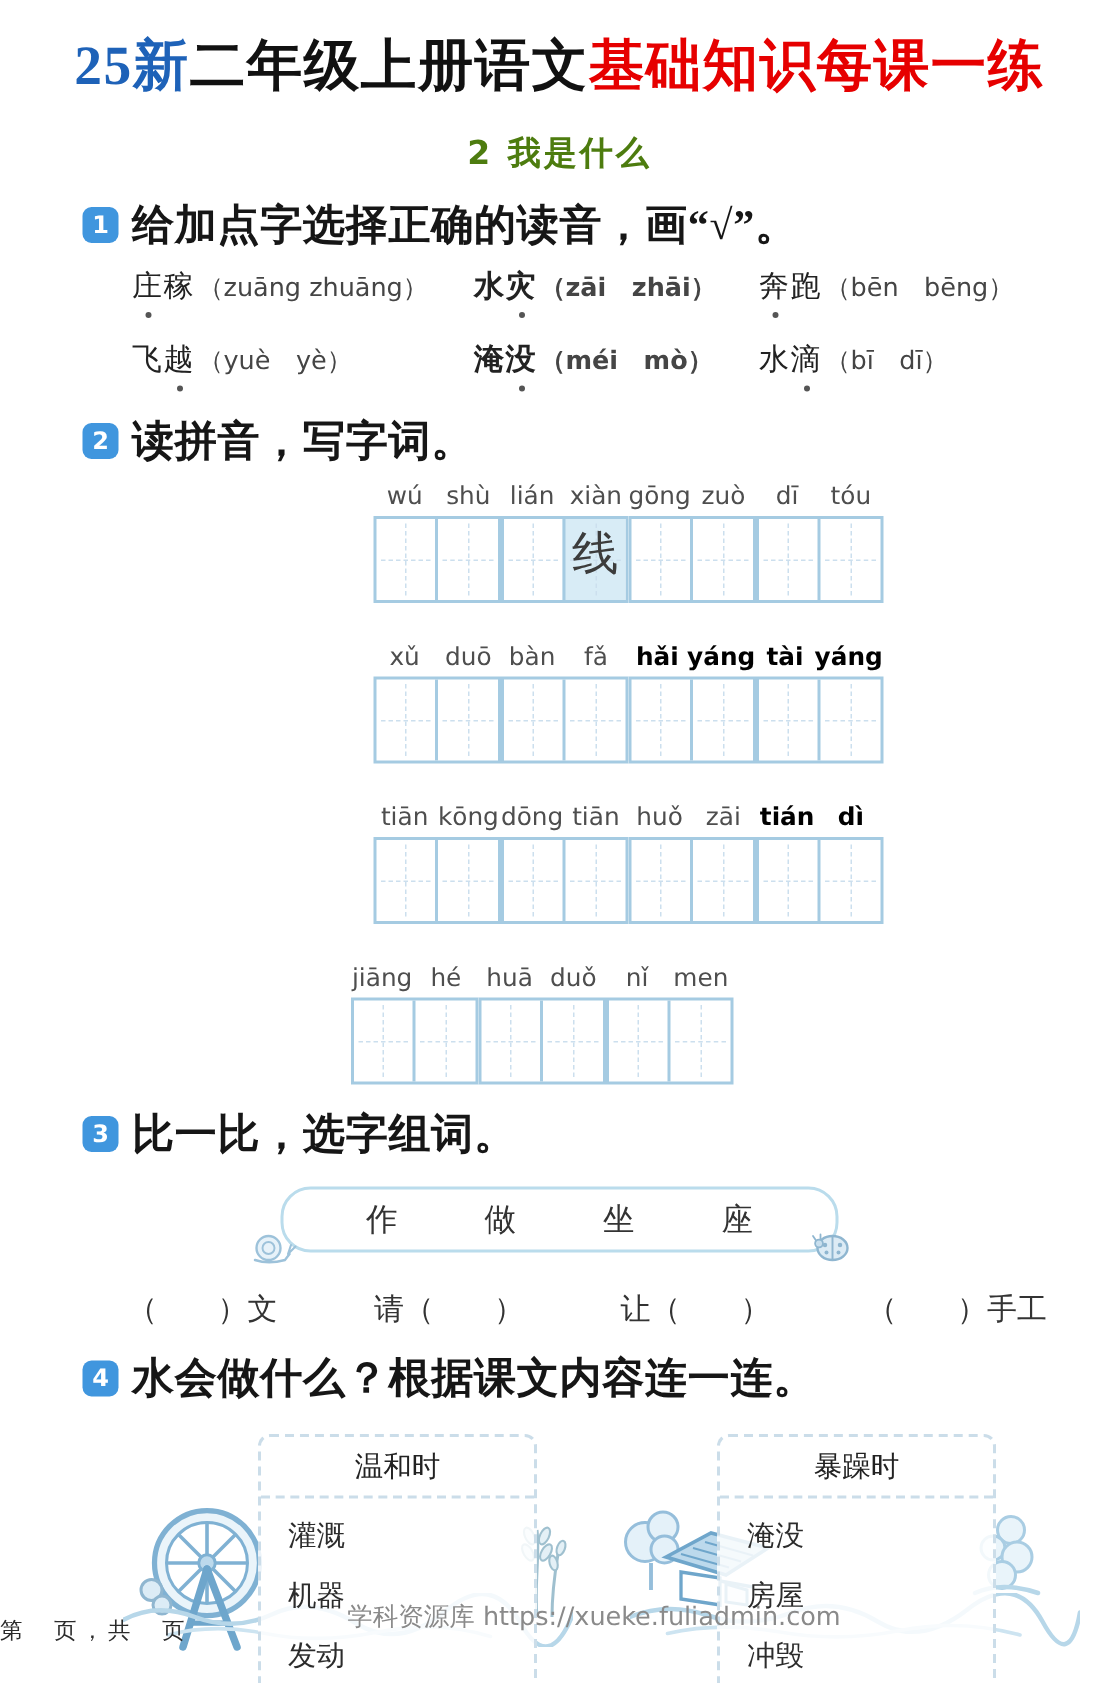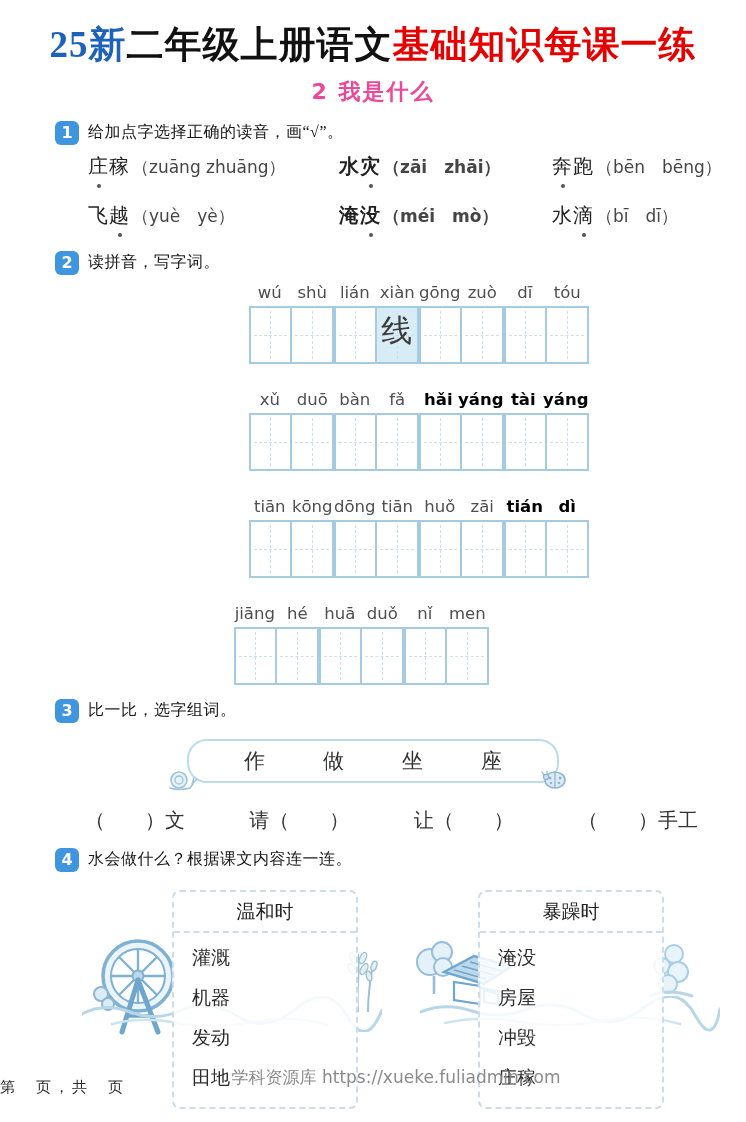--- a/index.html
+++ b/index.html
@@ -4,33 +4,33 @@
 <style>
   html,body{margin:0;padding:0;background:#ffffff;}
   .page{position:relative;width:746px;height:1122px;background:#fff;overflow:hidden;
         font-family:"Liberation Serif",serif;color:#222;}
 
   
   .title{margin-top:24px;text-align:center;font-size:37px;font-weight:bold;letter-spacing:1px;line-height:1.15;}
   .t-blue{color:#1e62b8;}
   .t-black{color:#111;}
   .t-red{color:#e60000;}
-  .subtitle{margin-top:10px;text-align:center;font-size:22px;font-weight:bold;color:#ec4899;
+  .subtitle{margin-top:20px;text-align:center;font-size:22px;font-weight:bold;color:#4d7c0f;
             font-family:"DejaVu Sans",sans-serif;letter-spacing:2px;}
 
   
   .sec-head{margin:14px 0 8px 55px;display:flex;align-items:center;}
   .badge{display:inline-flex;width:24px;height:24px;background:#4096de;color:#fff;border-radius:6px;
          align-items:center;justify-content:center;font-size:16px;font-weight:bold;
          font-family:"DejaVu Sans",sans-serif;margin-right:9px;flex:0 0 auto;}
-  .prompt{font-size:16px;font-weight:400;color:#161616;letter-spacing:0.5px;}
+  .prompt{font-size:28px;font-weight:700;color:#161616;letter-spacing:0.5px;}
 
   
   .q1rows{margin-left:88px;}
-  .q1row{display:flex;margin-bottom:22px;gap:23px;}
+  .q1row{display:flex;margin-bottom:22px;}
   .q1item{white-space:nowrap;}
   .q1row .q1item:nth-child(1){width:228px;}
   .q1row .q1item:nth-child(2){width:190px;font-weight:bold;}
   .hz{font-size:20px;color:#222;position:relative;display:inline-block;letter-spacing:1px;}
   .hz.dotted::after{content:'';position:absolute;left:45%;bottom:-8px;width:4px;height:4px;
                     border-radius:50%;background:#555;}
   .choices{font-size:17px;color:#454545;font-family:"DejaVu Sans",sans-serif;margin-left:2px;}
 
   
   .grow{display:flex;justify-content:center;width:567px;margin:6px 0 26px 95px;padding-left:40px;}

